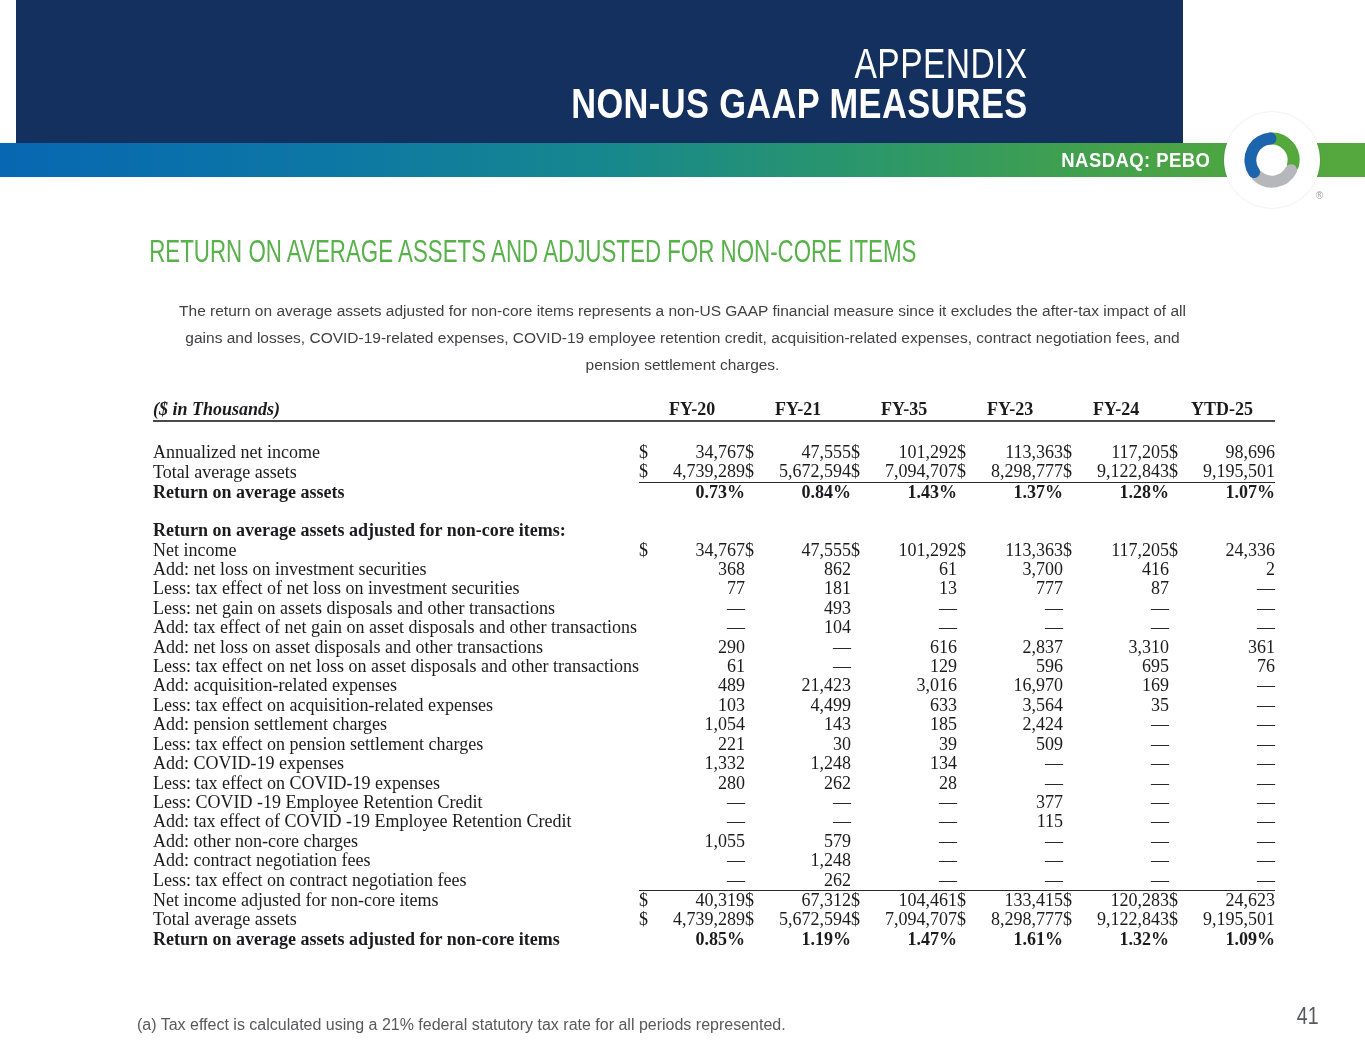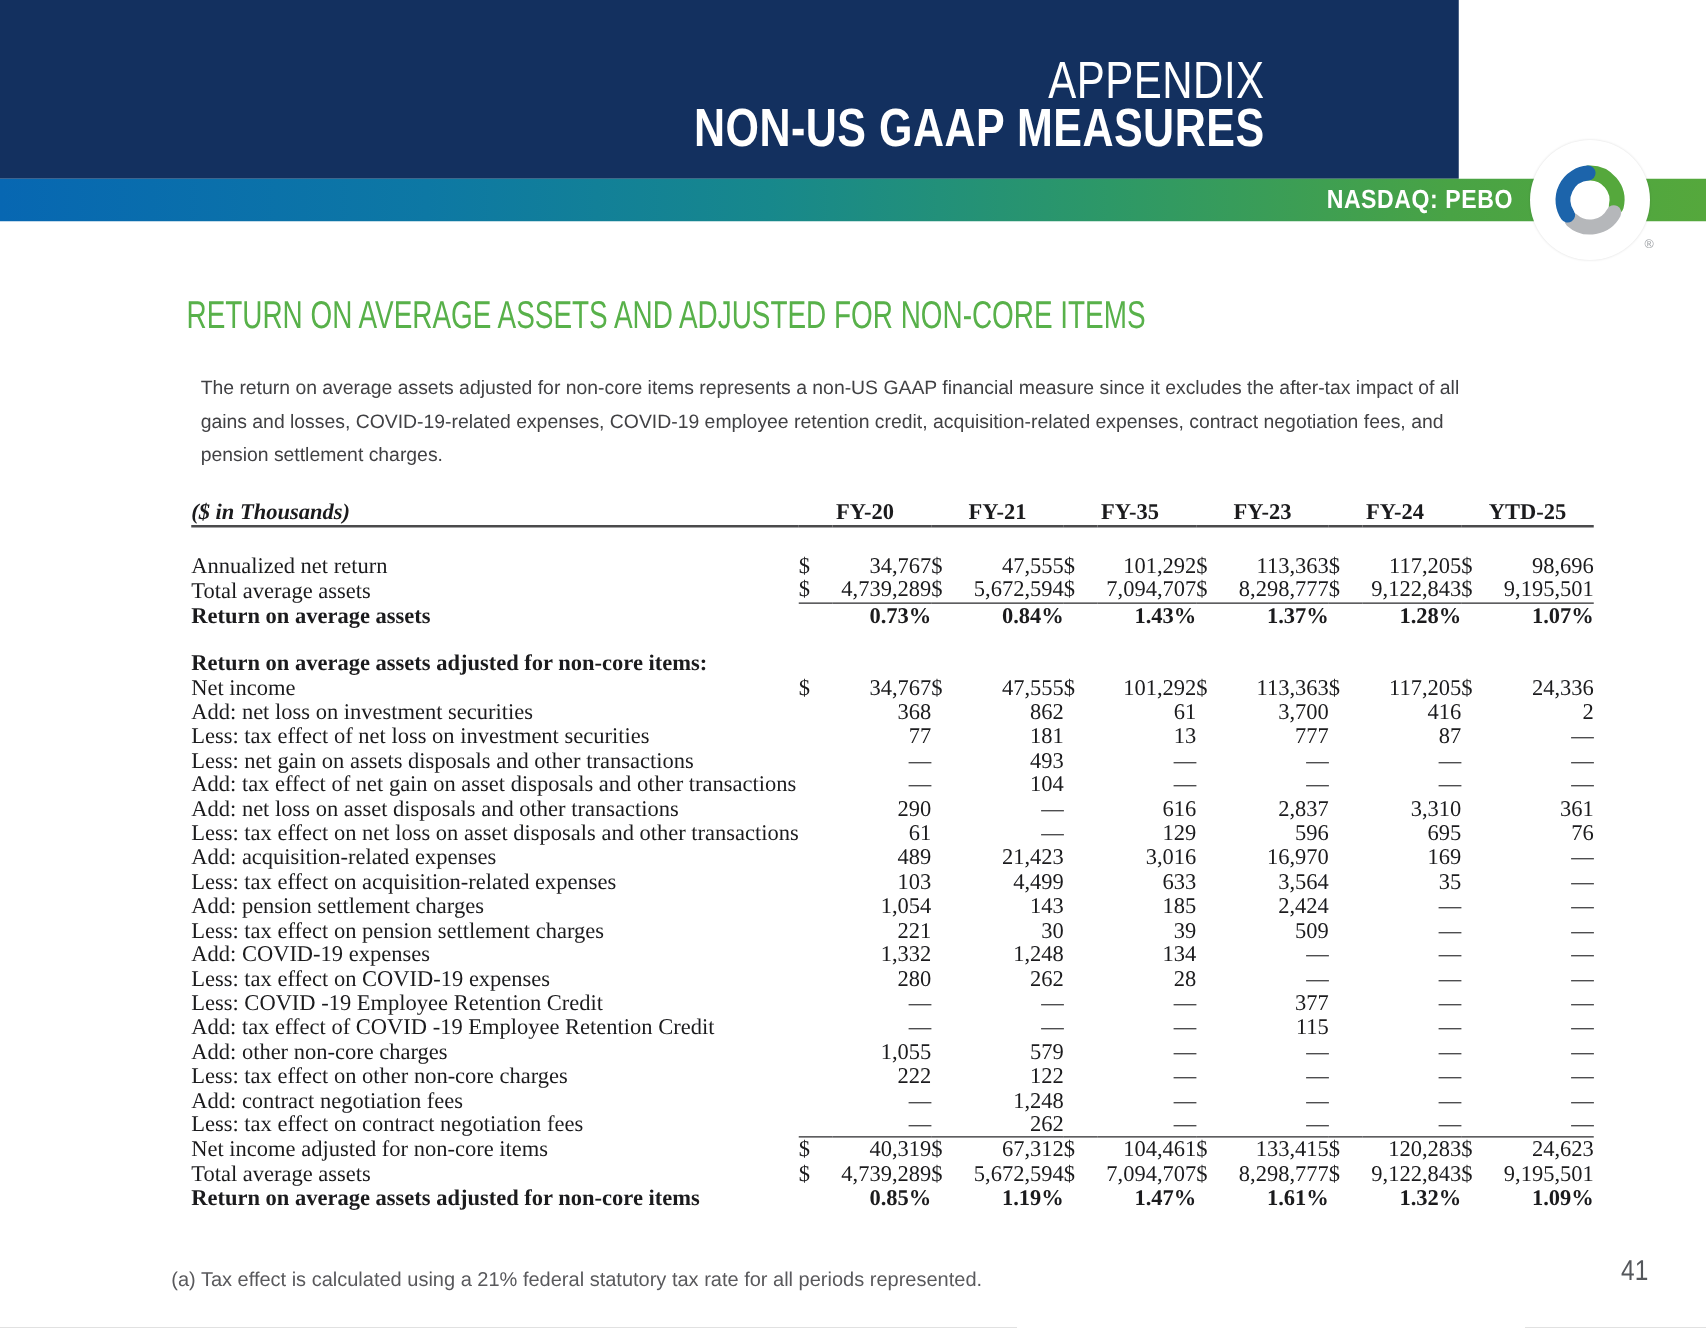--- a/index.html
+++ b/index.html
@@ -1,40 +1,40 @@
 <!DOCTYPE html>
 <html><head>
 <meta charset="utf-8">
 <style>
   * { margin:0; padding:0; box-sizing:border-box; }
   body { background:#888; font-family:"Liberation Sans", sans-serif; }
   .slide { position:relative; width:1365px; height:1062px; background:#ffffff; overflow:hidden; margin:0 auto; }
 
   
-  .top-banner { position:absolute; left:0; top:0; width:1167px; height:143px; background:#13305f; }
+  .top-banner { position:absolute; left:16px; top:0; width:1167px; height:143px; background:#13305f; }
   .banner-text { position:absolute; right:155px; top:44px; text-align:right; color:#ffffff; }
   .banner-line1 { font-size:42px; line-height:39px; font-weight:400; transform:scaleX(0.80); transform-origin:100% 50%; letter-spacing:0.5px; }
   .banner-line2 { font-size:43px; line-height:40px; font-weight:700; transform:scaleX(0.80); transform-origin:100% 50%; letter-spacing:0.5px; }
 
   .gradient-bar { position:absolute; left:0; top:143px; width:1365px; height:34px;
     background:linear-gradient(90deg,#0767b2 0%,#0d78a4 25%,#17888c 45%,#2d9867 65%,#49a345 85%,#55a83c 100%); }
   .ticker { position:absolute; right:155px; top:143px; height:34px; line-height:34px; color:#fff;
     font-size:21px; font-weight:700; transform:scaleX(0.88); transform-origin:100% 50%; letter-spacing:0.5px; }
 
   .logo { position:absolute; left:1224px; top:112px; width:96px; height:96px; }
   .logo-circle { width:96px; height:96px; border-radius:50%; background:#ffffff; box-shadow:0 0 2px rgba(0,0,0,0.15); }
   .logo svg { position:absolute; left:8px; top:8px; }
   .logo .rmark { position:absolute; right:-3px; bottom:7px; font-size:10px; color:#9ea1a5; }
 
   
   .title-wrap { position:absolute; top:234px; left:0; width:1197px; text-align:left; }
   .page-title { display:inline-block; font-size:31px; font-weight:400; color:#58b14a;
     transform:scaleX(0.72); transform-origin:50% 50%; white-space:nowrap; }
   .desc { position:absolute; top:297px; left:50%; transform:translateX(-50%); width:1044px;
-    font-size:15.5px; line-height:27px; color:#414144; }
+    text-align:center; font-size:15.5px; line-height:27px; color:#414144; }
 
   
   table.fin { position:absolute; left:153px; top:399px; border-collapse:collapse; table-layout:fixed;
     font-family:"Liberation Serif", serif; font-size:18px; color:#1b1b1d; }
   col.c-lab { width:451px; } col.c-sym { width:27px; } col.c-val { width:79px; }
   .fin th, .fin td { padding:0; white-space:nowrap; vertical-align:bottom; font-weight:normal; }
   .fin td { height:19.4px; line-height:19.4px; }
   .fin th { height:21px; line-height:21px; font-weight:bold; text-align:center; border-bottom:2.5px solid #4a4a4c; }
   .fin th.unit { text-align:left; font-style:italic; }
   .fin td.lab { text-align:left; }
@@ -104,21 +104,21 @@
           <th colspan="2">FY-23</th>
           <th colspan="2">FY-24</th>
           <th colspan="2">YTD-25</th>
         </tr>
     </thead>
     <tbody>
         <tr>
           <td colspan="13" style="height: 22px;"></td>
         </tr>
         <tr>
-          <td class="lab">Annualized net return</td>
+          <td class="lab">Annualized net income</td>
           <td class="sym">$</td>
           <td class="val">34,767</td>
           <td class="sym">$</td>
           <td class="val">47,555</td>
           <td class="sym">$</td>
           <td class="val">101,292</td>
           <td class="sym">$</td>
           <td class="val">113,363</td>
           <td class="sym">$</td>
           <td class="val">117,205</td>
@@ -385,35 +385,20 @@
           <td class="val">—</td>
           <td class="sym"></td>
           <td class="val">—</td>
         </tr>
         <tr>
           <td class="lab">Add: other non-core charges</td>
           <td class="sym"></td>
           <td class="val">1,055</td>
           <td class="sym"></td>
           <td class="val">579</td>
-          <td class="sym"></td>
-          <td class="val">—</td>
-          <td class="sym"></td>
-          <td class="val">—</td>
-          <td class="sym"></td>
-          <td class="val">—</td>
-          <td class="sym"></td>
-          <td class="val">—</td>
-        </tr>
-        <tr>
-          <td class="lab">Less: tax effect on other non-core charges</td>
-          <td class="sym"></td>
-          <td class="val">222</td>
-          <td class="sym"></td>
-          <td class="val">122</td>
           <td class="sym"></td>
           <td class="val">—</td>
           <td class="sym"></td>
           <td class="val">—</td>
           <td class="sym"></td>
           <td class="val">—</td>
           <td class="sym"></td>
           <td class="val">—</td>
         </tr>
         <tr>

